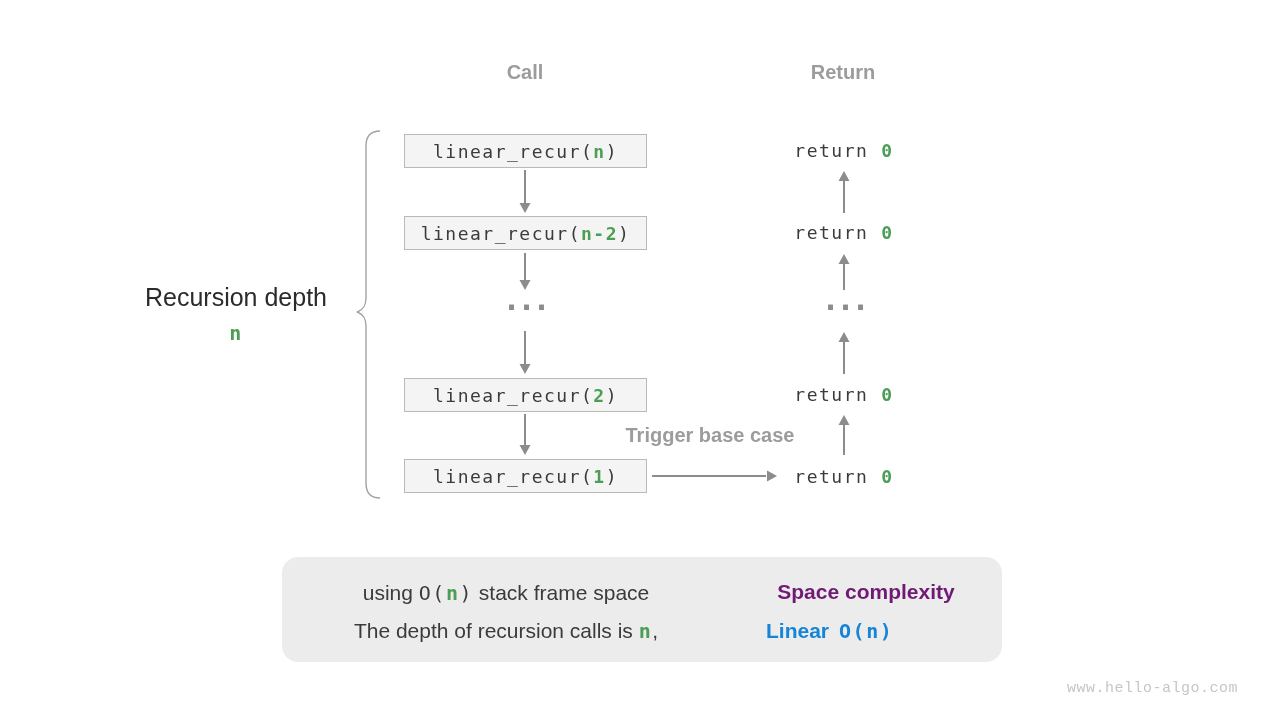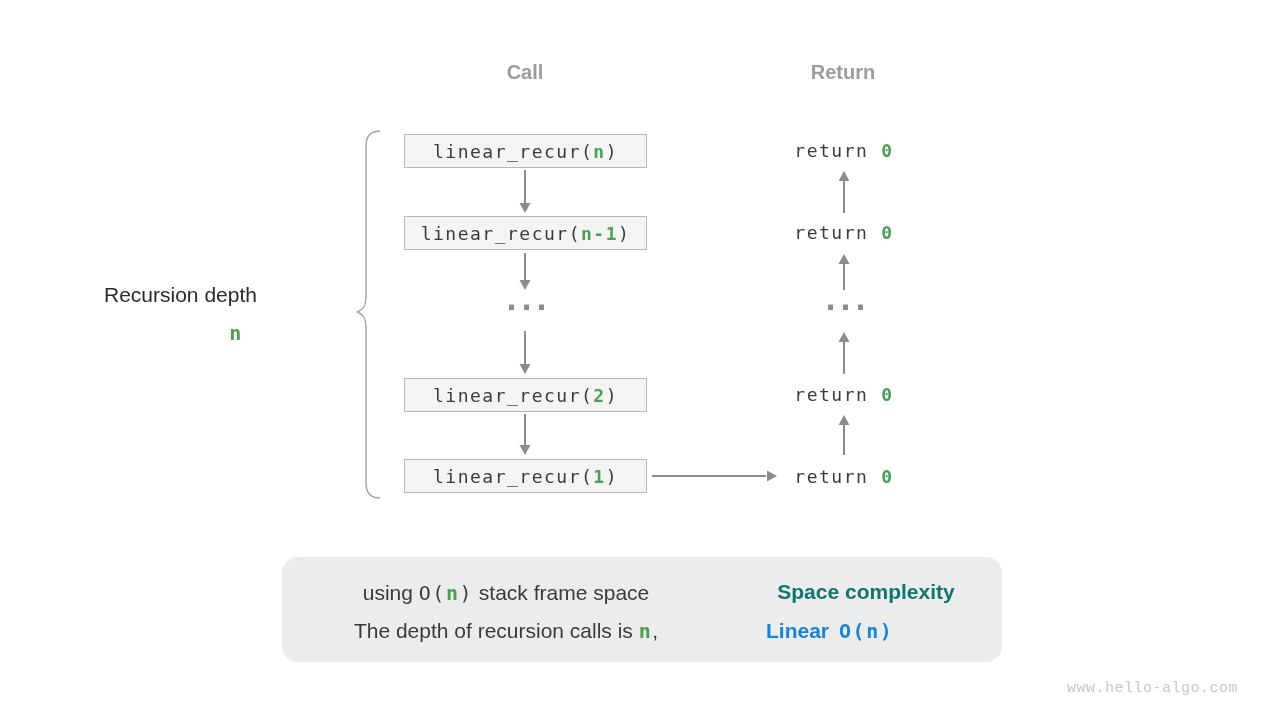--- a/index.html
+++ b/index.html
@@ -40,21 +40,21 @@
   .dots {
     position: absolute; top: 285px; width: 56px; height: 30px;
     text-align: center;
     font-family: "DejaVu Sans Mono", monospace;
     font-size: 30px; font-weight: bold; line-height: 30px;
     letter-spacing: -3px; color: #8c8c8c;
   }
 
   .depth-label {
     position: absolute; left: 104px; top: 283px; width: 264px;
-    font-size: 21px; color: #2b2b2b;
+    text-align: center; font-size: 25px; color: #2b2b2b;
   }
   .depth-value {
     position: absolute; left: 104px; top: 321px; width: 264px;
     text-align: center; font-size: 20px;
   }
 
   .trigger {
     position: absolute; left: 595px; top: 424px; width: 230px;
     text-align: center; font-size: 20px; font-weight: bold; color: #9c9c9c;
     white-space: nowrap;
@@ -66,21 +66,21 @@
   }
 
   .sum-left {
     position: absolute; left: 306px; top: 574px; width: 400px;
     text-align: center; font-size: 21px; color: #3b3b3b; line-height: 38px;
   }
   .sum-left .code { font-size: 20px; }
 
   .res-title {
     position: absolute; left: 766px; top: 580px; width: 200px;
-    text-align: center; font-size: 21px; font-weight: bold; color: #0f766e;
+    text-align: center; font-size: 21px; font-weight: bold; color: #701a75;
   }
   .res-value {
     position: absolute; left: 766px; top: 619px; width: 200px;
     text-align: left; font-size: 21px; font-weight: bold;
   }
   .res-value .code { font-size: 20px; font-weight: bold; margin-left: 10px; }
 
   .watermark {
     position: absolute; left: 1028px; top: 680px; width: 210px;
     text-align: right;
@@ -139,21 +139,21 @@
   <div class="depth-label">Recursion depth</div>
   <div class="depth-value code green">n</div>
 
   <div class="frame-box" style="top:134px">
     <span class="code">linear_recur(</span>
       <span class="code green">n</span>
       <span class="code">)</span>
   </div>
   <div class="frame-box" style="top:216px">
     <span class="code">linear_recur(</span>
-      <span class="code green">n-1</span>
+      <span class="code green">n-2</span>
       <span class="code">)</span>
   </div>
   <div class="frame-box" style="top:378px">
     <span class="code">linear_recur(</span>
       <span class="code green">2</span>
       <span class="code">)</span>
   </div>
   <div class="frame-box" style="top:459px">
     <span class="code">linear_recur(</span>
       <span class="code green">1</span>
@@ -173,20 +173,21 @@
   </div>
   <div class="ret" style="left:744px; top:382px">
     <span class="code">return</span>
       <span class="code green val">0</span>
   </div>
   <div class="ret" style="left:744px; top:464px">
     <span class="code">return</span>
       <span class="code green val">0</span>
   </div>
 
+  <div class="trigger">Trigger base case</div>
 
   <div class="panel"></div>
 
   <div class="sum-left">
     <div><span>using </span><span class="code">O(</span><span class="code green">n</span><span class="code">)</span><span> stack frame space</span></div>
     <div><span>The depth of recursion calls is </span><span class="code green">n</span><span>,</span></div>
   </div>
 
   <div class="res-title">Space complexity</div>
   <div class="res-value blue">

